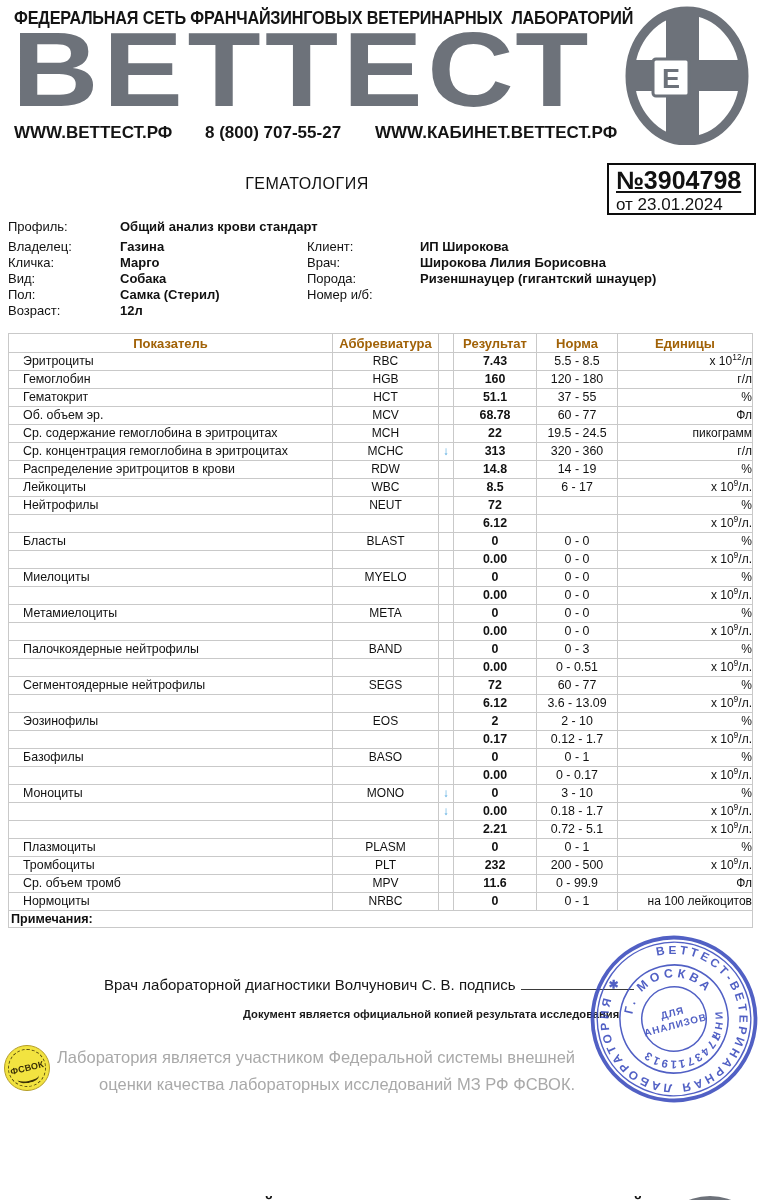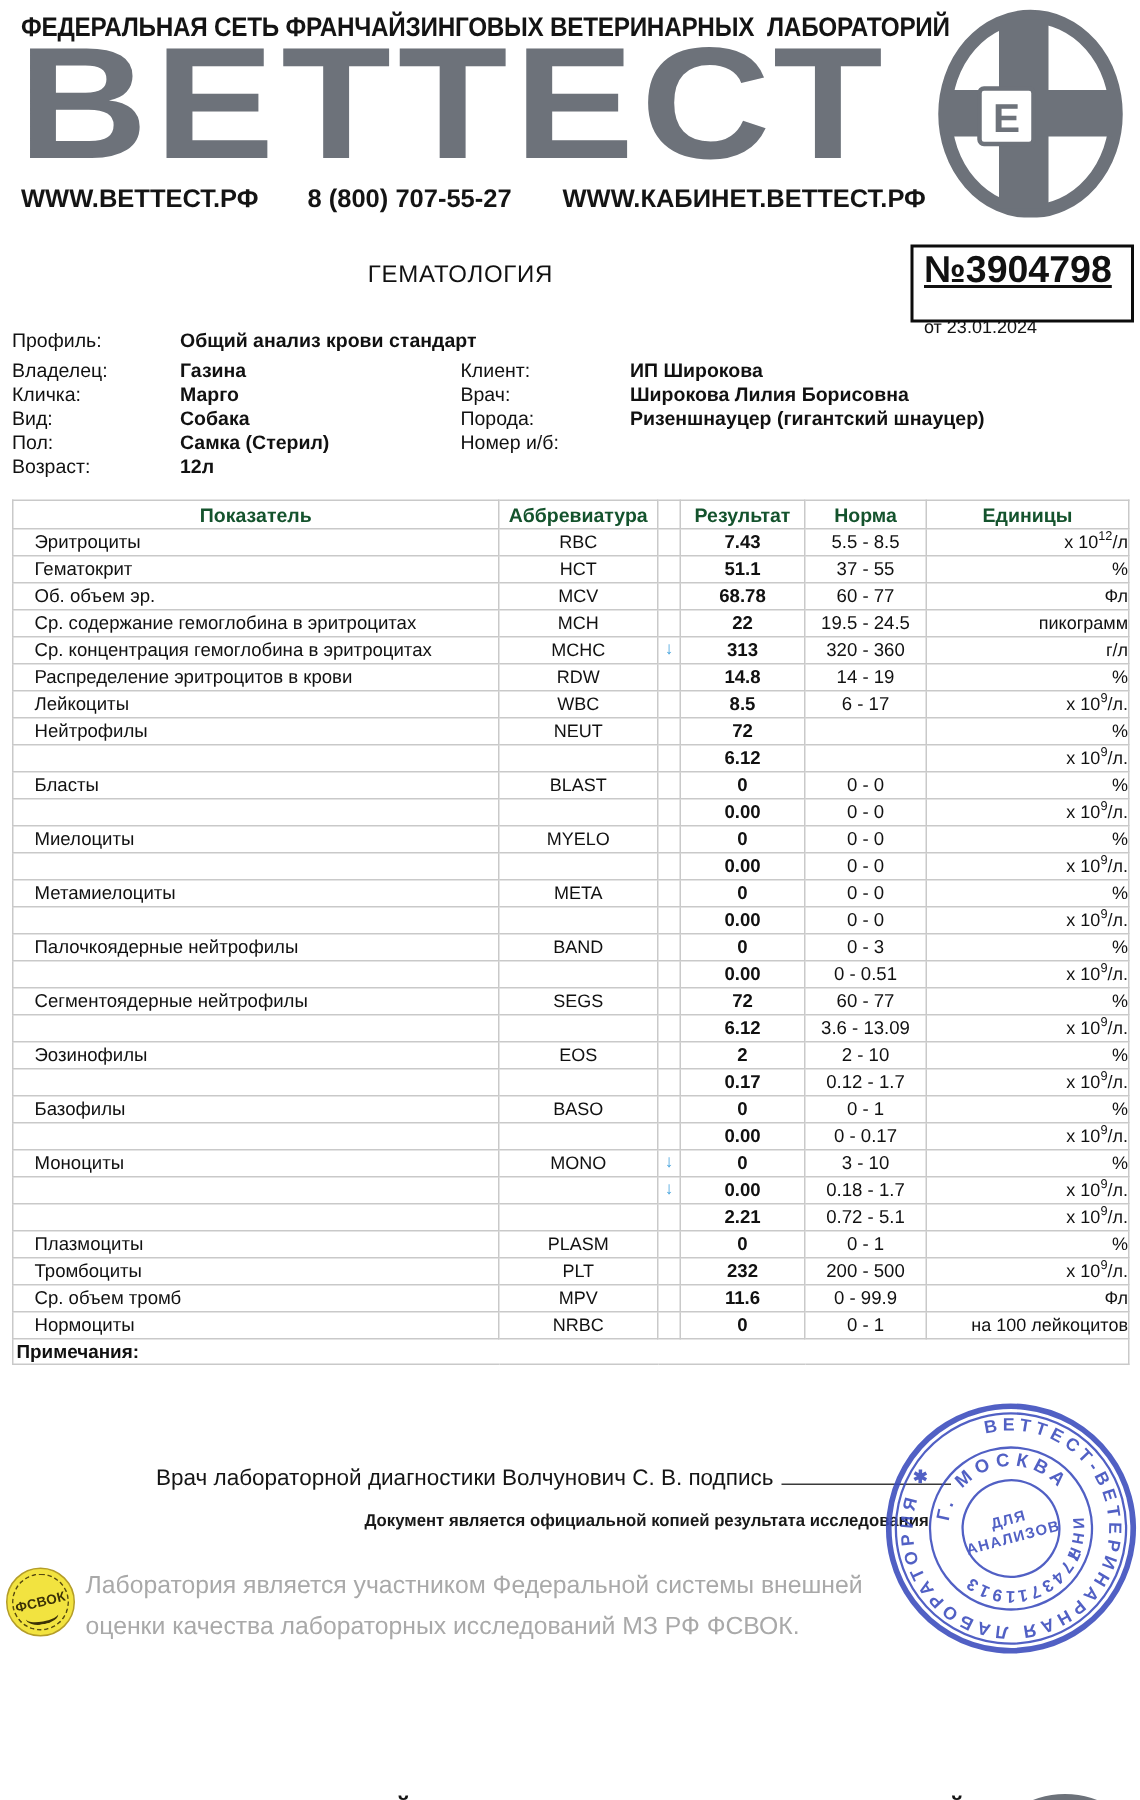--- a/index.html
+++ b/index.html
@@ -16,52 +16,52 @@
   .contacts .phone{position:absolute;left:205px;}
   .contacts .site2{position:absolute;left:375px;}
   .logo-mark{position:absolute;left:620px;top:3px;}
 
   
   .report-title{position:absolute;left:0;top:175px;width:614px;text-align:center;
                 font-size:16px;letter-spacing:.5px;color:#111;}
   .num-box{position:absolute;left:607px;top:163px;width:149px;height:52px;border:2px solid #0c0c0c;
            box-sizing:border-box;padding:2px 0 0 7px;}
   .num-box .num{font-size:25px;font-weight:bold;line-height:1.1;text-decoration:underline;}
-  .num-box .date{font-size:12px;line-height:1.2;margin-top:16px;}
+  .num-box .date{font-size:17px;line-height:1.2;}
 
   
   .info-block{position:absolute;left:8px;top:219px;width:744px;}
   .info-row{position:relative;height:16px;font-size:13px;}
   .info-row:first-child{margin-bottom:4px;}
   .i-label{position:absolute;left:0;}
   .i-value{position:absolute;left:112px;font-weight:bold;}
   .i-rlabel{position:absolute;left:299px;}
   .i-rvalue{position:absolute;left:412px;font-weight:bold;}
 
   
   table.results{position:absolute;left:8px;top:333px;width:744px;border-collapse:collapse;
                 table-layout:fixed;border:1px solid #9aa0a5;}
   .results th,.results td{border:1px solid #c9c9c9;overflow:hidden;white-space:nowrap;box-sizing:border-box;}
-  .results thead th{height:19px;font-size:13px;font-weight:bold;text-align:center;padding:0;color:#14532d;margin-left:40px;}
+  .results thead th{height:19px;font-size:13px;font-weight:bold;text-align:center;padding:0;color:#a16207;margin-left:40px;}
   .results td{height:18px;line-height:17px;font-size:12.4px;padding:0;}
   .results td.c-name{padding-left:14px;text-align:left;}
   .results td.c-abbr{text-align:center;font-size:12px;}
   .results td.c-flag{text-align:center;color:var(--arrow_blue);font-weight:bold;font-size:11.5px;}
   .results td.c-res{text-align:center;font-weight:bold;}
   .results td.c-norm{text-align:center;font-weight:normal;}
   .results td.c-unit{padding-left:6px;text-align:right;font-size:12px;}
   .results sup{font-size:8.5px;line-height:0;vertical-align:super;}
   .results tfoot td{height:17px;line-height:16px;font-weight:bold;font-size:12.6px;padding-left:2px;}
 
   
   .signature{position:absolute;left:104px;top:976px;font-size:15px;color:#151515;}
   .sig-underline{display:inline-block;width:113px;height:13px;border-bottom:1.4px solid #3a3a3a;margin-left:5px;}
   .copy-note{position:absolute;left:243px;top:1008px;font-size:11.5px;font-weight:600;color:#191919;
              transform:scaleX(.97);transform-origin:left top;}
-  .quality-note{position:absolute;left:57px;top:1044px;font-size:16.5px;line-height:27px;color:#a9a9a9;}
+  .quality-note{position:absolute;left:57px;top:1044px;font-size:16.5px;line-height:27px;color:#a9a9a9;text-align:right;}
   .fsvok{position:absolute;left:4px;top:1045px;width:46px;height:46px;border-radius:50%;
          background:var(--badge_yellow);border:1px solid #b49d27;box-sizing:border-box;}
   .fsvok-ring{position:absolute;inset:3px;border-radius:50%;border:1.5px dashed #574a10;}
   .fsvok-text{position:absolute;inset:0;display:flex;align-items:center;justify-content:center;
               font-size:9px;font-weight:bold;color:#3b3106;transform:rotate(-14deg);letter-spacing:.2px;}
   .fsvok-swirl{position:absolute;left:12px;bottom:7px;width:22px;height:9px;border:0;
                border-bottom:2px solid #3b3106;border-radius:50%;transform:rotate(-10deg);}
 
   
   .stamp{position:absolute;left:584px;top:929px;width:180px;height:180px;opacity:.88;}
@@ -167,20 +167,28 @@
         </tr>
     </thead>
     <tbody>
         <tr>
           <td class="c-name">Эритроциты</td>
           <td class="c-abbr">RBC</td>
           <td class="c-flag"></td>
           <td class="c-res">7.43</td>
           <td class="c-norm">5.5 - 8.5</td>
           <td class="c-unit">х 10<sup>12</sup>/л</td>
+        </tr>
+        <tr>
+          <td class="c-name">Гемоглобин</td>
+          <td class="c-abbr">HGB</td>
+          <td class="c-flag"></td>
+          <td class="c-res">160</td>
+          <td class="c-norm">120 - 180</td>
+          <td class="c-unit">г/л</td>
         </tr>
         <tr>
           <td class="c-name">Гематокрит</td>
           <td class="c-abbr">HCT</td>
           <td class="c-flag"></td>
           <td class="c-res">51.1</td>
           <td class="c-norm">37 - 55</td>
           <td class="c-unit">%</td>
         </tr>
         <tr>

